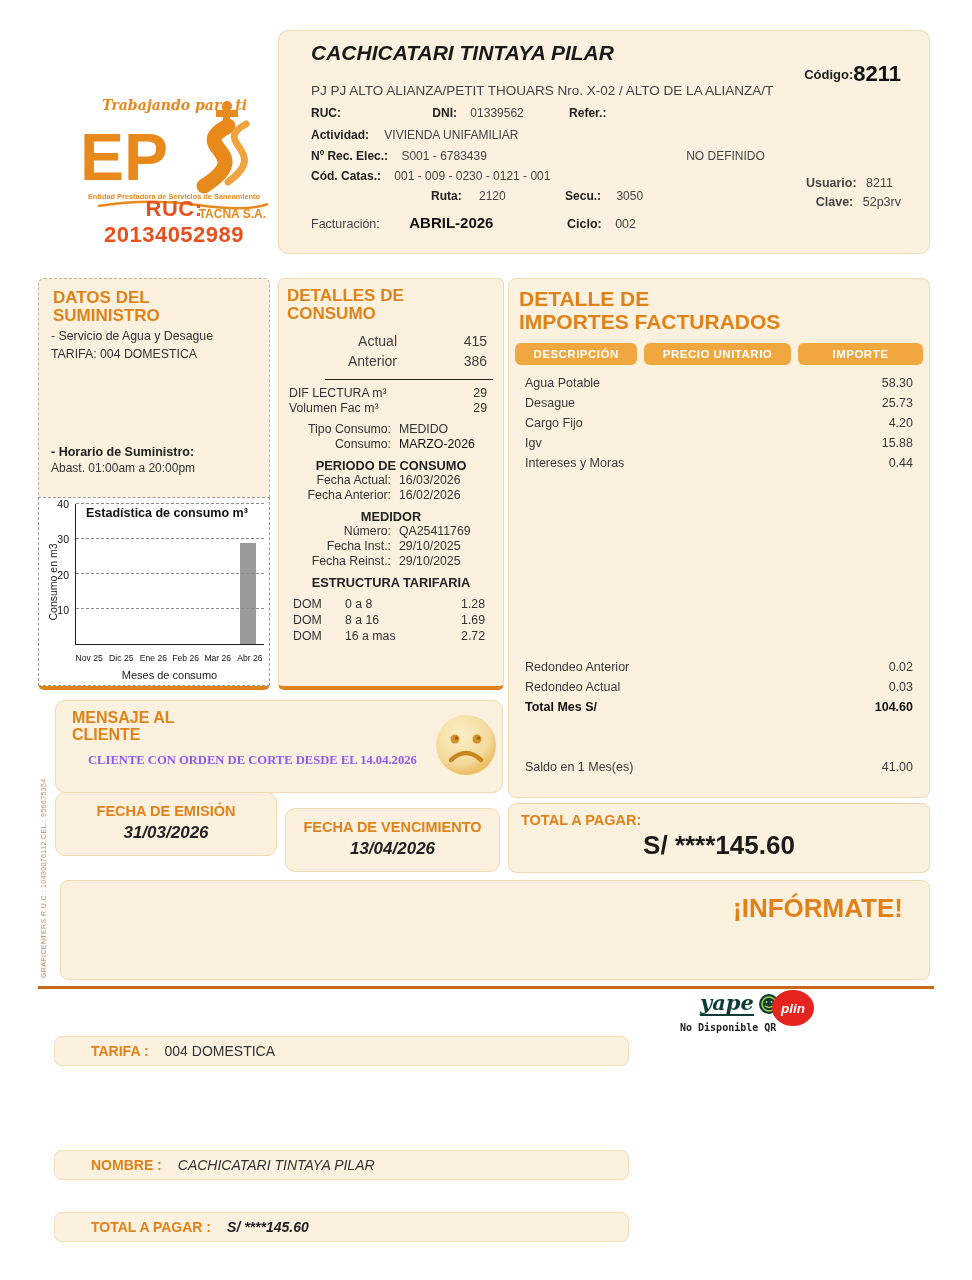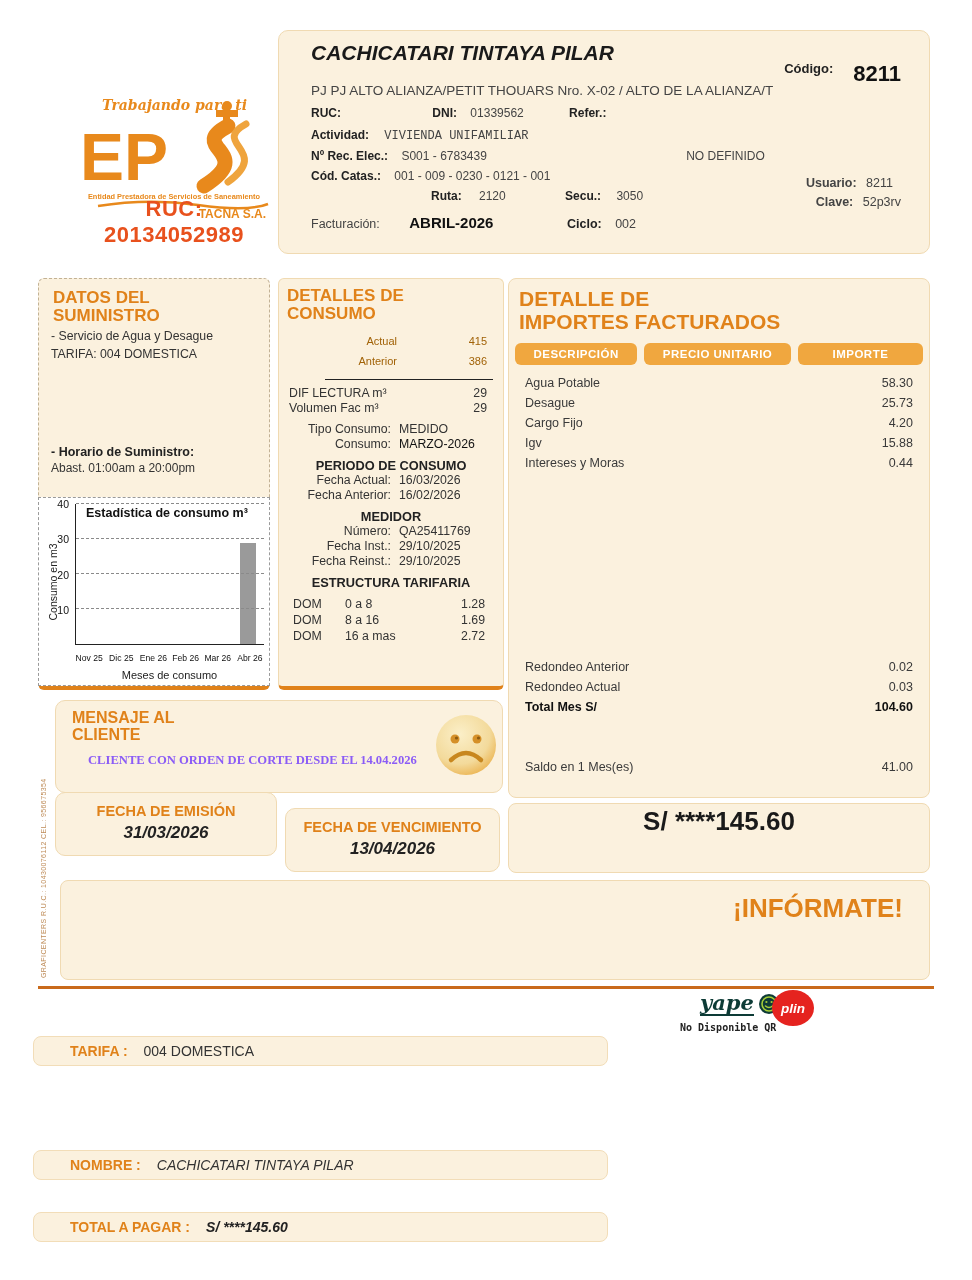--- a/index.html
+++ b/index.html
@@ -8,21 +8,21 @@
   .panel{position:absolute;background:#FBF1DE;border:1px solid #F0DAB2;border-radius:10px;box-sizing:border-box;}
 
   
   .logo-wrap{position:absolute;left:78px;top:92px;width:192px;height:130px;}
   .logo-ruc{position:absolute;left:78px;top:196px;width:192px;text-align:center;
             font-weight:bold;font-size:22px;color:#E8511D;letter-spacing:.5px;}
 
   
   .hdr{left:278px;top:30px;width:652px;height:224px;}
   .hdr .name{position:absolute;left:32px;top:10px;font-size:21px;font-weight:bold;font-style:italic;color:#1a1a1a;}
-  .hdr .codigo{position:absolute;right:28px;top:30px;display:flex;align-items:flex-start;gap:20px;}
+  .hdr .codigo{position:absolute;right:28px;top:30px;display:flex;align-items:center;}
   .hdr .codigo .cl{font-weight:bold;font-size:13px;color:#222;}
   .hdr .codigo .cv{font-weight:bold;font-size:22px;color:#111;}
   .hdr .addr{position:absolute;left:32px;top:52px;font-size:13.5px;color:#444;}
   .hrow{position:absolute;font-size:12px;color:#444;white-space:nowrap;}
   .hrow b{color:#222;}
   .usr{position:absolute;font-size:12.5px;color:#444;}
   .fact{position:absolute;left:32px;top:183px;font-size:12.5px;color:#444;}
   .fact .big{font-weight:bold;font-size:15px;color:#111;margin-left:26px;}
   .fact .cic{font-weight:bold;color:#222;margin-left:70px;}
 
@@ -48,21 +48,21 @@
   .chart-bars{position:absolute;left:0;right:0;top:0;bottom:0;display:flex;align-items:flex-end;}
   .bar-slot{flex:1;display:flex;justify-content:center;align-items:flex-end;height:100%;}
   .bar{width:16px;}
   .chart-xlabels{position:absolute;left:34px;right:3px;bottom:22px;display:flex;}
   .xtick{flex:1;text-align:center;font-size:8.6px;color:#111;white-space:nowrap;}
   .chart-caption{position:absolute;left:36px;right:5px;bottom:4px;text-align:center;font-size:11px;color:#222;}
 
   
   .cons{left:278px;top:278px;width:226px;height:412px;border-bottom:4px solid #E0821A;border-radius:6px;}
   .cons .title{margin:8px 0 0 8px;font-size:17px;line-height:18px;font-weight:bold;color:#E0821A;}
-  .lrow{display:flex;font-size:11px;line-height:20px;color:#a16207;gap:38px;}
+  .lrow{display:flex;font-size:14px;line-height:20px;color:#404040;gap:38px;}
   .lrow .l{flex:0 0 118px;text-align:right;}
   .lrow .v{flex:1;text-align:right;padding-right:16px;}
   .cons .hr{border-top:1.2px solid #222;width:168px;margin:8px 10px 6px auto;}
   .drow{display:flex;font-size:12.3px;line-height:15px;color:#333;}
   .drow .l{flex:1;text-align:left;padding-left:10px;}
   .drow .v{width:56px;text-align:right;padding-right:16px;}
   .prow{display:flex;font-size:12.3px;line-height:15px;color:#333;}
   .prow .l{flex:0 0 112px;text-align:right;}
   .prow .v{padding-left:8px;}
   .prow .v.bold{font-weight:normal;color:#111;}
@@ -114,21 +114,21 @@
   
   .yape{position:absolute;left:700px;top:992px;display:flex;align-items:center;gap:4px;}
   .yape .word{font-family:"DejaVu Serif",serif;font-style:italic;font-weight:bold;font-size:21px;
               color:#0D3B36;border-bottom:2px solid #0D3B36;line-height:22px;}
   .plin{position:absolute;left:772px;top:990px;width:42px;height:36px;background:#E5231F;border-radius:50%;
         color:#fff;font-weight:bold;font-style:italic;font-size:13.5px;display:flex;align-items:center;justify-content:center;}
   .qr-note{position:absolute;left:680px;top:1022px;font-family:"DejaVu Sans Mono",monospace;
            font-weight:bold;font-size:10px;color:#222;}
 
   
-  .fbar{position:absolute;left:33px;width:575px;height:30px;background:#FBF1DE;border:1px solid #F2DDB8;
+  .fbar{position:absolute;left:54px;width:575px;height:30px;background:#FBF1DE;border:1px solid #F2DDB8;
         border-radius:8px;display:flex;align-items:center;box-sizing:border-box;}
   .fbar .lab{margin-left:36px;font-size:14px;font-weight:bold;color:#E0821A;}
   .fbar .val{margin-left:16px;font-size:14px;color:#333;}
   .fbar .val.italic{font-style:italic;}
   .fbar .val.bold-italic{font-style:italic;font-weight:bold;color:#222;}
 </style>
 </head>
 <body>
 
 <div class="page">
@@ -160,21 +160,21 @@
 
     <div class="hrow" style="left:32px;top:75px;">
       <b>RUC:</b>
       <b style="margin-left:88px;">DNI:</b>
       <span style="margin-left:10px;">01339562</span>
       <b style="margin-left:42px;">Refer.:</b>
     </div>
 
     <div class="hrow" style="left:32px;top:97px;">
       <b>Actividad:</b>
-      <span style="margin-left:12px;font-family:Liberation Mono, monospace;">VIVIENDA UNIFAMILIAR</span>
+      <span style="margin-left:12px;">VIVIENDA UNIFAMILIAR</span>
     </div>
 
     <div class="hrow" style="left:32px;top:118px;">
       <b>Nº Rec. Elec.:</b>
       <span style="margin-left:10px;">S001 - 6783439</span>
       <span style="margin-left:196px;">NO DEFINIDO</span>
     </div>
 
     <div class="hrow" style="left:32px;top:138px;">
       <b>Cód. Catas.:</b>
@@ -426,20 +426,21 @@
 
   <div class="panel fe">
     <div class="lab">FECHA DE EMISIÓN</div>
     <div class="val">31/03/2026</div>
   </div>
   <div class="panel fv">
     <div class="lab">FECHA DE VENCIMIENTO</div>
     <div class="val">13/04/2026</div>
   </div>
   <div class="panel tp">
+    <div class="lab">TOTAL A PAGAR:</div>
     <div class="val">S/ ****145.60</div>
   </div>
 
   <div class="panel inf">
     <div class="t">¡INFÓRMATE!</div>
   </div>
 
   <div class="side-note">GRAFICENTERS   R.U.C.: 10430076112 CEL.: 956675354</div>
   <div class="rule"></div>
 

